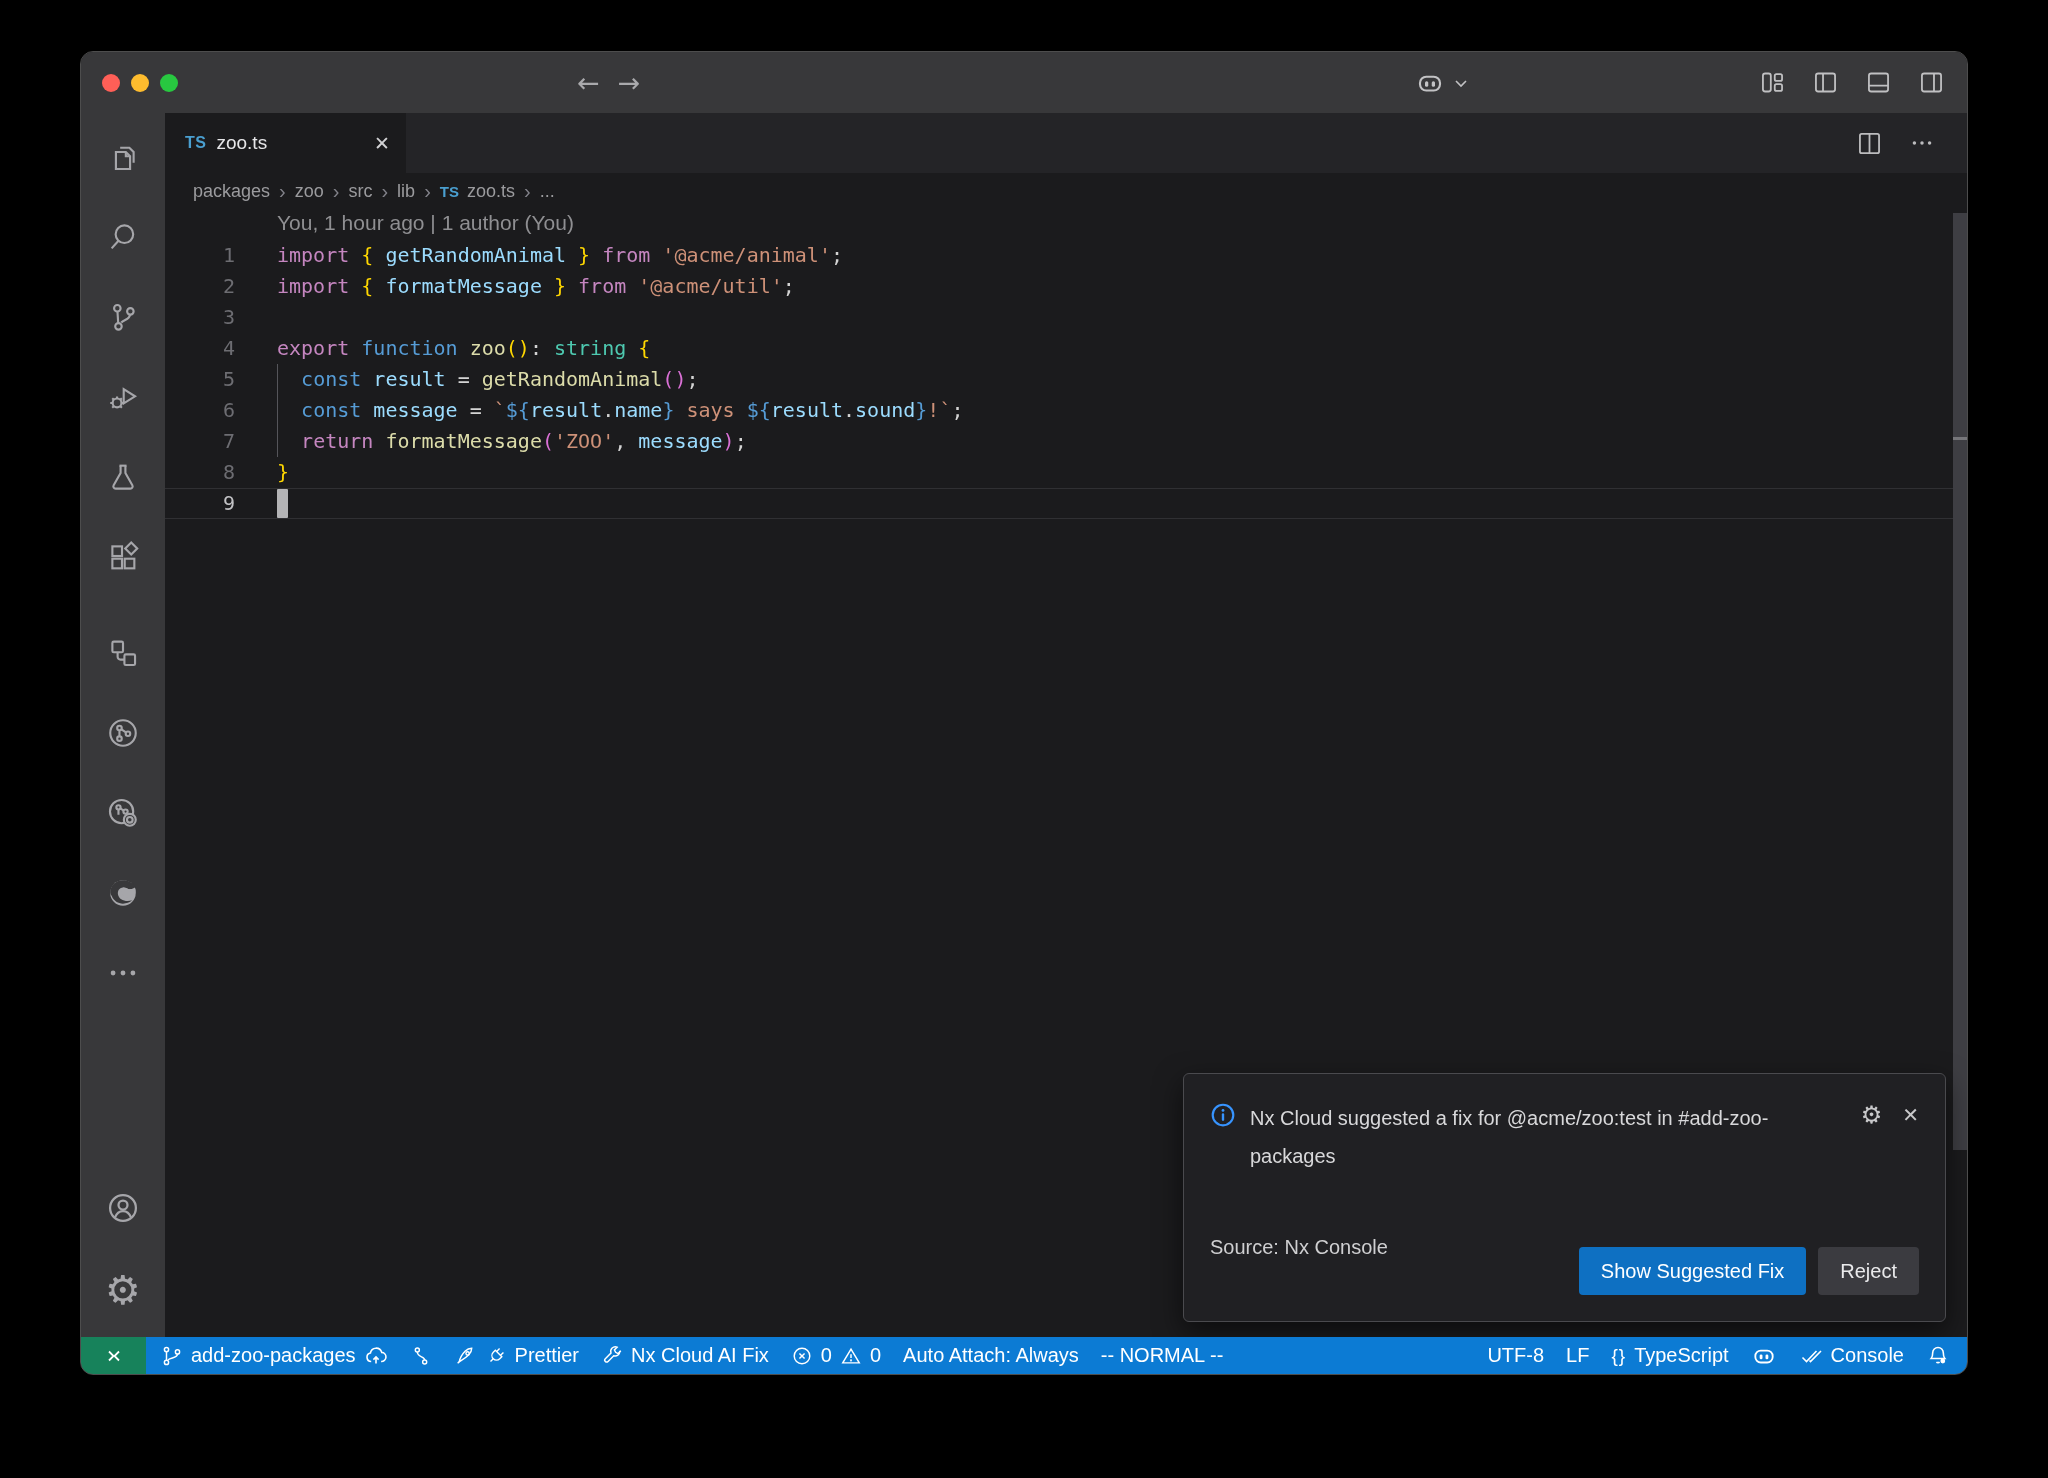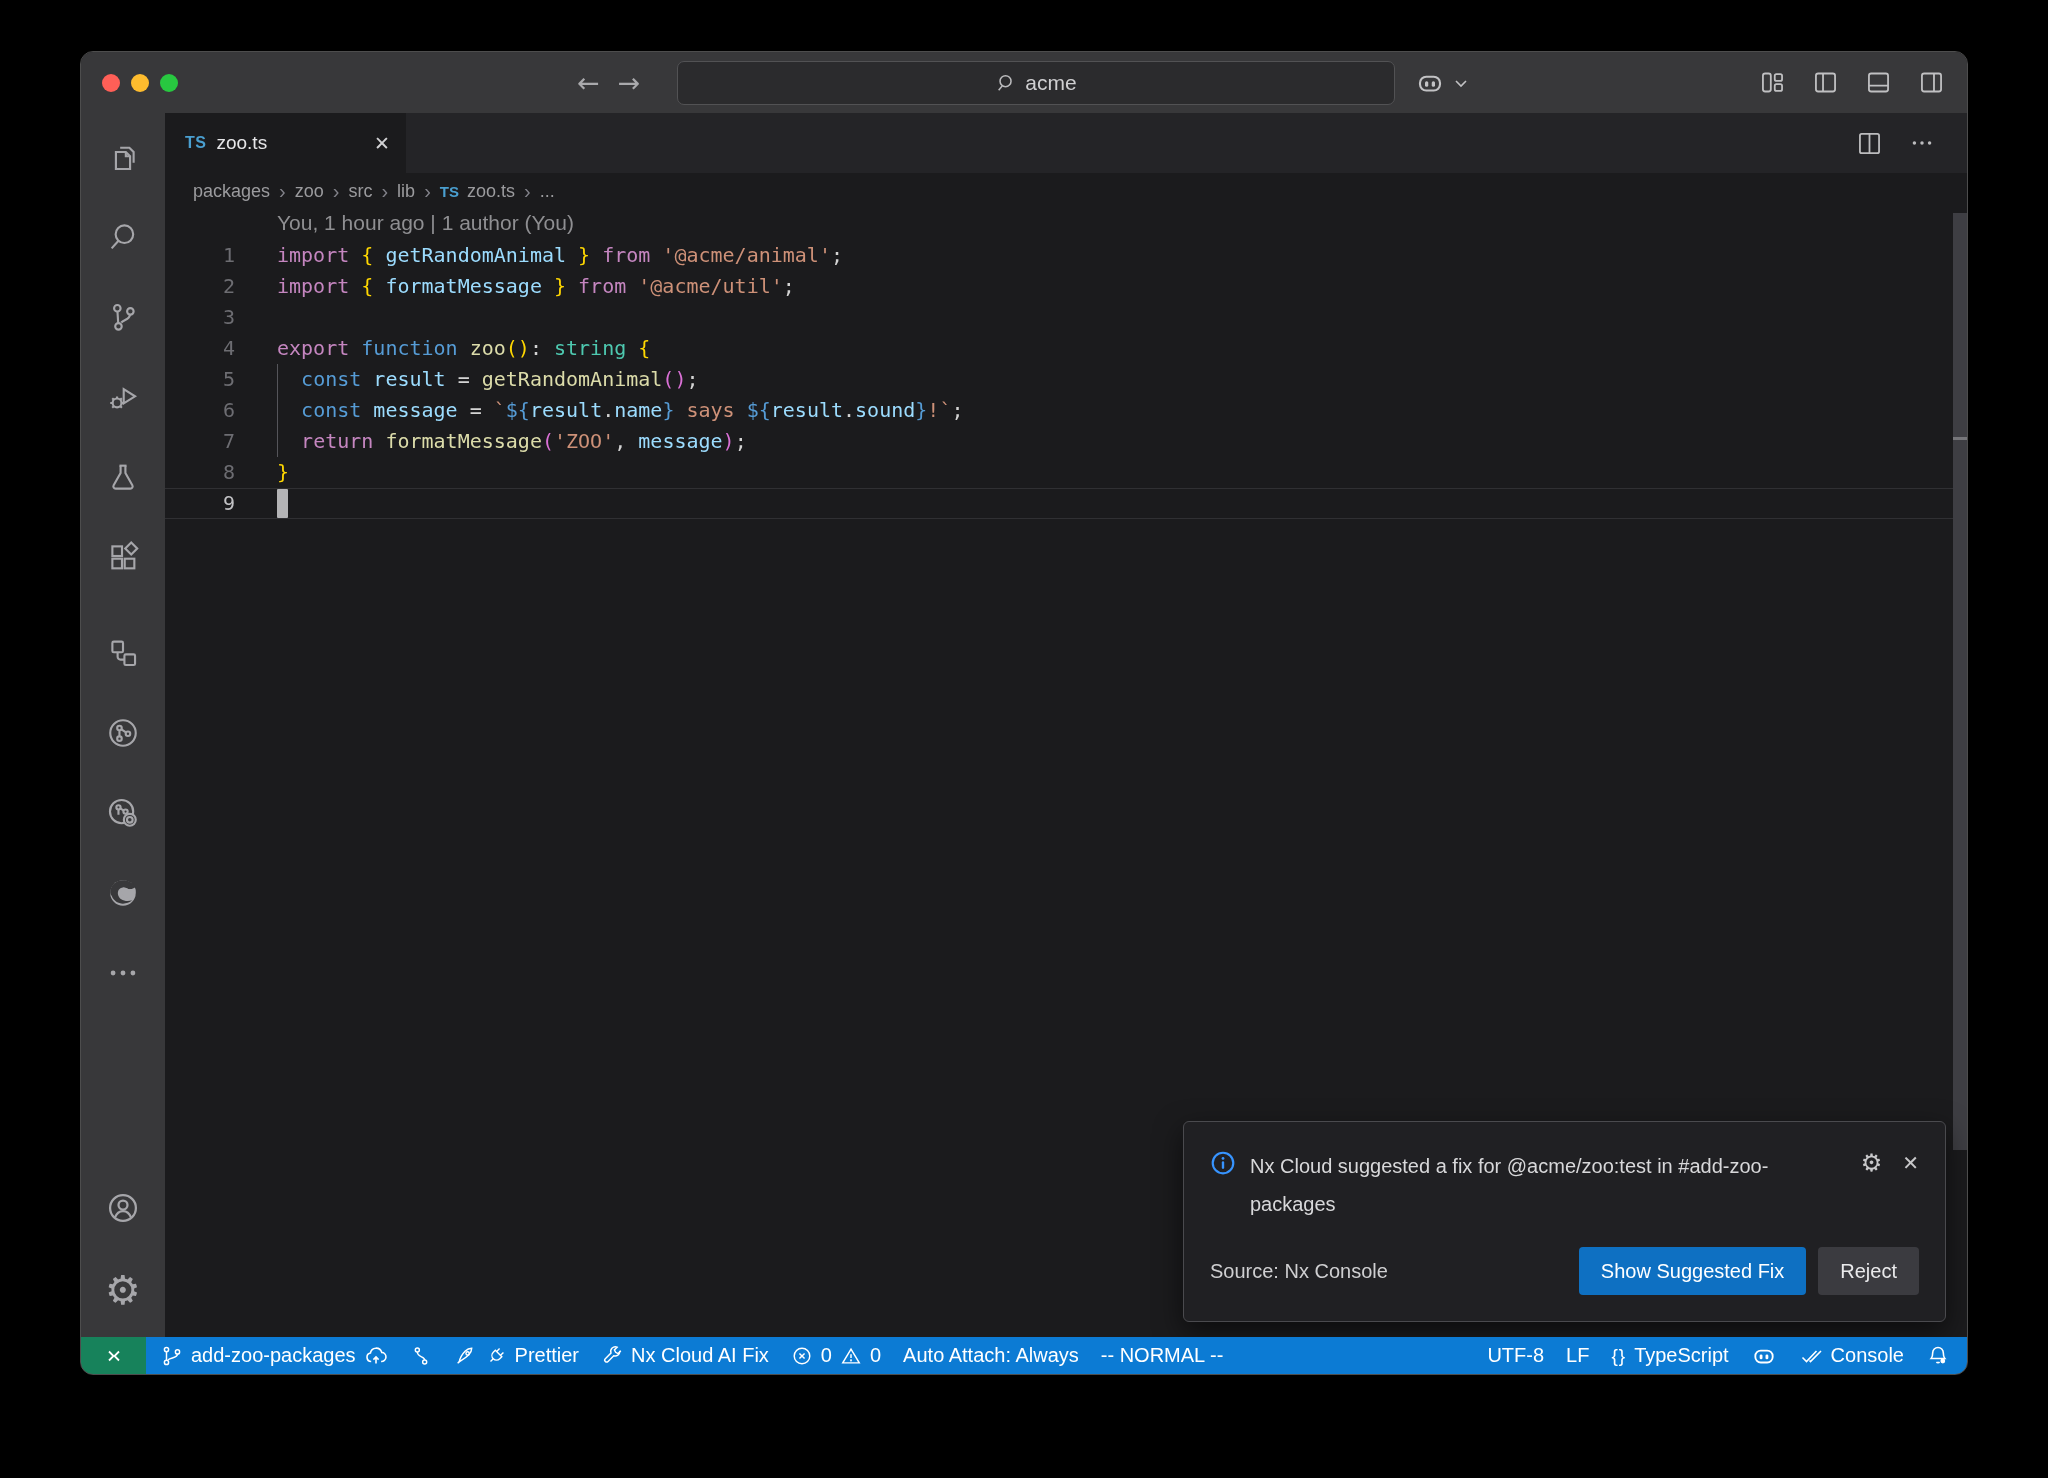--- a/index.html
+++ b/index.html
@@ -58,21 +58,21 @@
   .toast{position:absolute;right:21px;bottom:15px;width:763px;background:#202023;border:1px solid #4a4a4e;
          border-radius:6px;padding:25px 26px 26px 26px;box-shadow:0 10px 28px rgba(0,0,0,.55);
          font-family:"Liberation Sans",sans-serif;box-sizing:border-box;}
   .toast-head{display:flex;gap:14px;align-items:flex-start;}
   .info-badge{flex:0 0 auto;margin-top:3px;}
   .toast-msg{flex:1;color:#d8d8da;font-size:20px;line-height:38px;}
   .toast-gear{color:#c8c8ca;font-family:"DejaVu Sans",sans-serif;font-size:24px;line-height:28px;margin:2px 6px 0 8px;}
   .toast-close{color:#c8c8ca;font-size:20px;line-height:28px;margin-top:2px;}
   .toast-foot{display:flex;align-items:center;margin-top:24px;}
   .toast-src{color:#cfcfd1;font-size:20px;}
-  .toast-btns{margin-left:auto;display:flex;gap:12px;}
+  .toast-btns{margin-left:auto;display:flex;gap:12px;margin-top:48px;}
   .btn{height:48px;display:flex;align-items:center;padding:0 22px;font-size:20px;border-radius:4px;}
   .btn-primary{background:#0e70c2;color:#fff;}
   .btn-secondary{background:#3b3b40;color:#eaeaec;}
   
   .statusbar{height:37px;flex:0 0 auto;display:flex;align-items:stretch;font-size:20px;color:#fff;}
   .sb-remote{width:65px;background:#17825b;display:flex;align-items:center;justify-content:center;}
   .sb-rest{flex:1;background:#0c7bd4;display:flex;align-items:center;padding:0 6px 0 4px;min-width:0;}
   .sb-item{display:flex;align-items:center;gap:8px;padding:0 11px;height:100%;white-space:nowrap;}
   .sb-spacer{flex:1;}
   .sb-braces{font-size:19px;letter-spacing:1px;}
@@ -84,27 +84,20 @@
 
   <div class="titlebar">
     <div class="traffic">
       <div class="tl" id="tl-close" style="background: rgb(255, 95, 87);"></div>
       <div class="tl" id="tl-min" style="background: rgb(254, 188, 46);"></div>
       <div class="tl" id="tl-zoom" style="background: rgb(40, 200, 64);"></div>
     </div>
     <div class="nav-arrows">
       <span>←</span>
       <span>→</span>
-    </div>
-    <div class="searchbox">
-      <svg class="ic" width="22" height="22" viewBox="0 0 24 24" fill="none" stroke="#b9b9bb" stroke-width="1.7">
-        <circle cx="11.5" cy="10" r="6"></circle>
-          <path d="M8 15l-4 5"></path>
-      </svg>
-      <span>acme</span>
     </div>
     <div class="copilot-tb">
       <svg class="ic" width="30" height="30" viewBox="0 0 24 24" fill="none" stroke="#c2c2c4" stroke-width="1.7">
         <rect x="4" y="7" width="16" height="11" rx="5"></rect>
         <rect x="8" y="10.5" width="2.6" height="4.5" rx="1.2" fill="#c2c2c4" stroke="none"></rect>
         <rect x="13.4" y="10.5" width="2.6" height="4.5" rx="1.2" fill="#c2c2c4" stroke="none"></rect>
       </svg>
       <svg class="ic" width="16" height="16" viewBox="0 0 16 16" fill="none" stroke="#c2c2c4" stroke-width="1.6">
         <path d="M3 6l5 5 5-5"></path>
       </svg>

